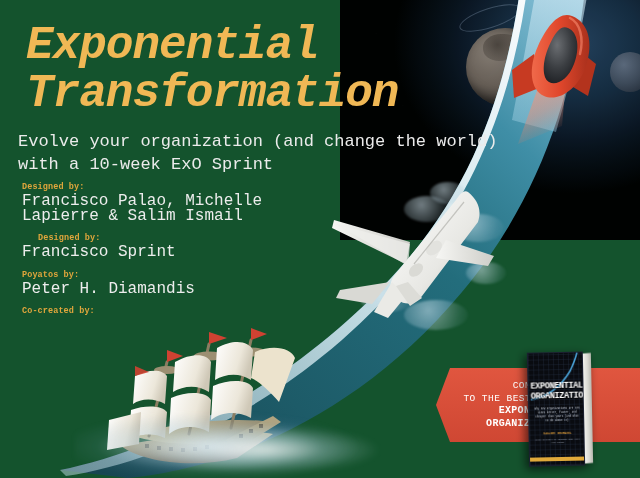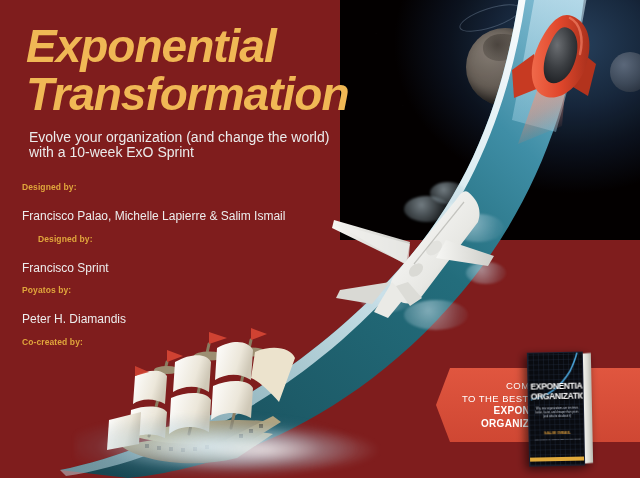--- a/index.html
+++ b/index.html
@@ -1,19 +1,19 @@
 <!DOCTYPE html>
 <html><head>
 <meta charset="utf-8">
 <style>
   html,body{margin:0;padding:0;background:#000;}
   body{width:640px;height:478px;overflow:hidden;
        font-family:"Liberation Sans","DejaVu Sans",sans-serif;}
 
-  #cover{position:relative;width:640px;height:478px;background:#7f1d1d;overflow:hidden;}
+  #cover{position:relative;width:640px;height:478px;background:#14532d;overflow:hidden;font-family:Liberation Mono, monospace;}
 
   
   .space{
     position:absolute;right:0;top:0;width:300px;height:240px;
     background:
       radial-gradient(ellipse 180px 150px at 78% 18%, #24415e 0%, #152a40 38%, #08111d 70%, #000 100%);
     opacity:.97;
   }
   .stars{position:absolute;inset:0;opacity:.85;
     background-image:
@@ -83,27 +83,27 @@
     filter:blur(3px);
   }
 
   
   .title{
     position:absolute;left:26px;top:22px;
     font-size:46px;line-height:48px;font-weight:bold;font-style:italic;
     letter-spacing:-1px;white-space:pre-line;
   }
   .subtitle{
-    position:absolute;left:29px;top:130px;
-    font-size:14px;line-height:15px;color:#ebebeb;white-space:pre-line;
+    position:absolute;left:18px;top:130px;
+    font-size:17px;line-height:23px;color:#ebebeb;white-space:pre-line;
   }
   .credits{position:absolute;left:22px;top:181px;width:300px;}
   .credit-label{font-size:8.5px;font-weight:bold;line-height:12px;margin-top:9px;letter-spacing:.1px;}
   .credit-label:first-child{margin-top:0;}
-  .credit-value{font-size:12px;line-height:14.5px;color:#ededed;white-space:pre-line;margin-top:16px;}
+  .credit-value{font-size:16px;line-height:14.5px;color:#ededed;white-space:pre-line;margin-top:1px;}
 
   
   .banner{
     position:absolute;left:436px;top:368px;width:204px;height:74px;
     background:linear-gradient(180deg,#e0563f 0%,#cf4733 100%);
     clip-path:polygon(14px 0, 204px 0, 204px 74px, 14px 74px, 0 37px);
     display:flex;flex-direction:column;align-items:flex-end;justify-content:center;
     padding-right:72px;box-sizing:border-box;
   }
   .banner-line{color:#fff;font-size:9.5px;line-height:12.5px;letter-spacing:.45px;text-align:right;}

